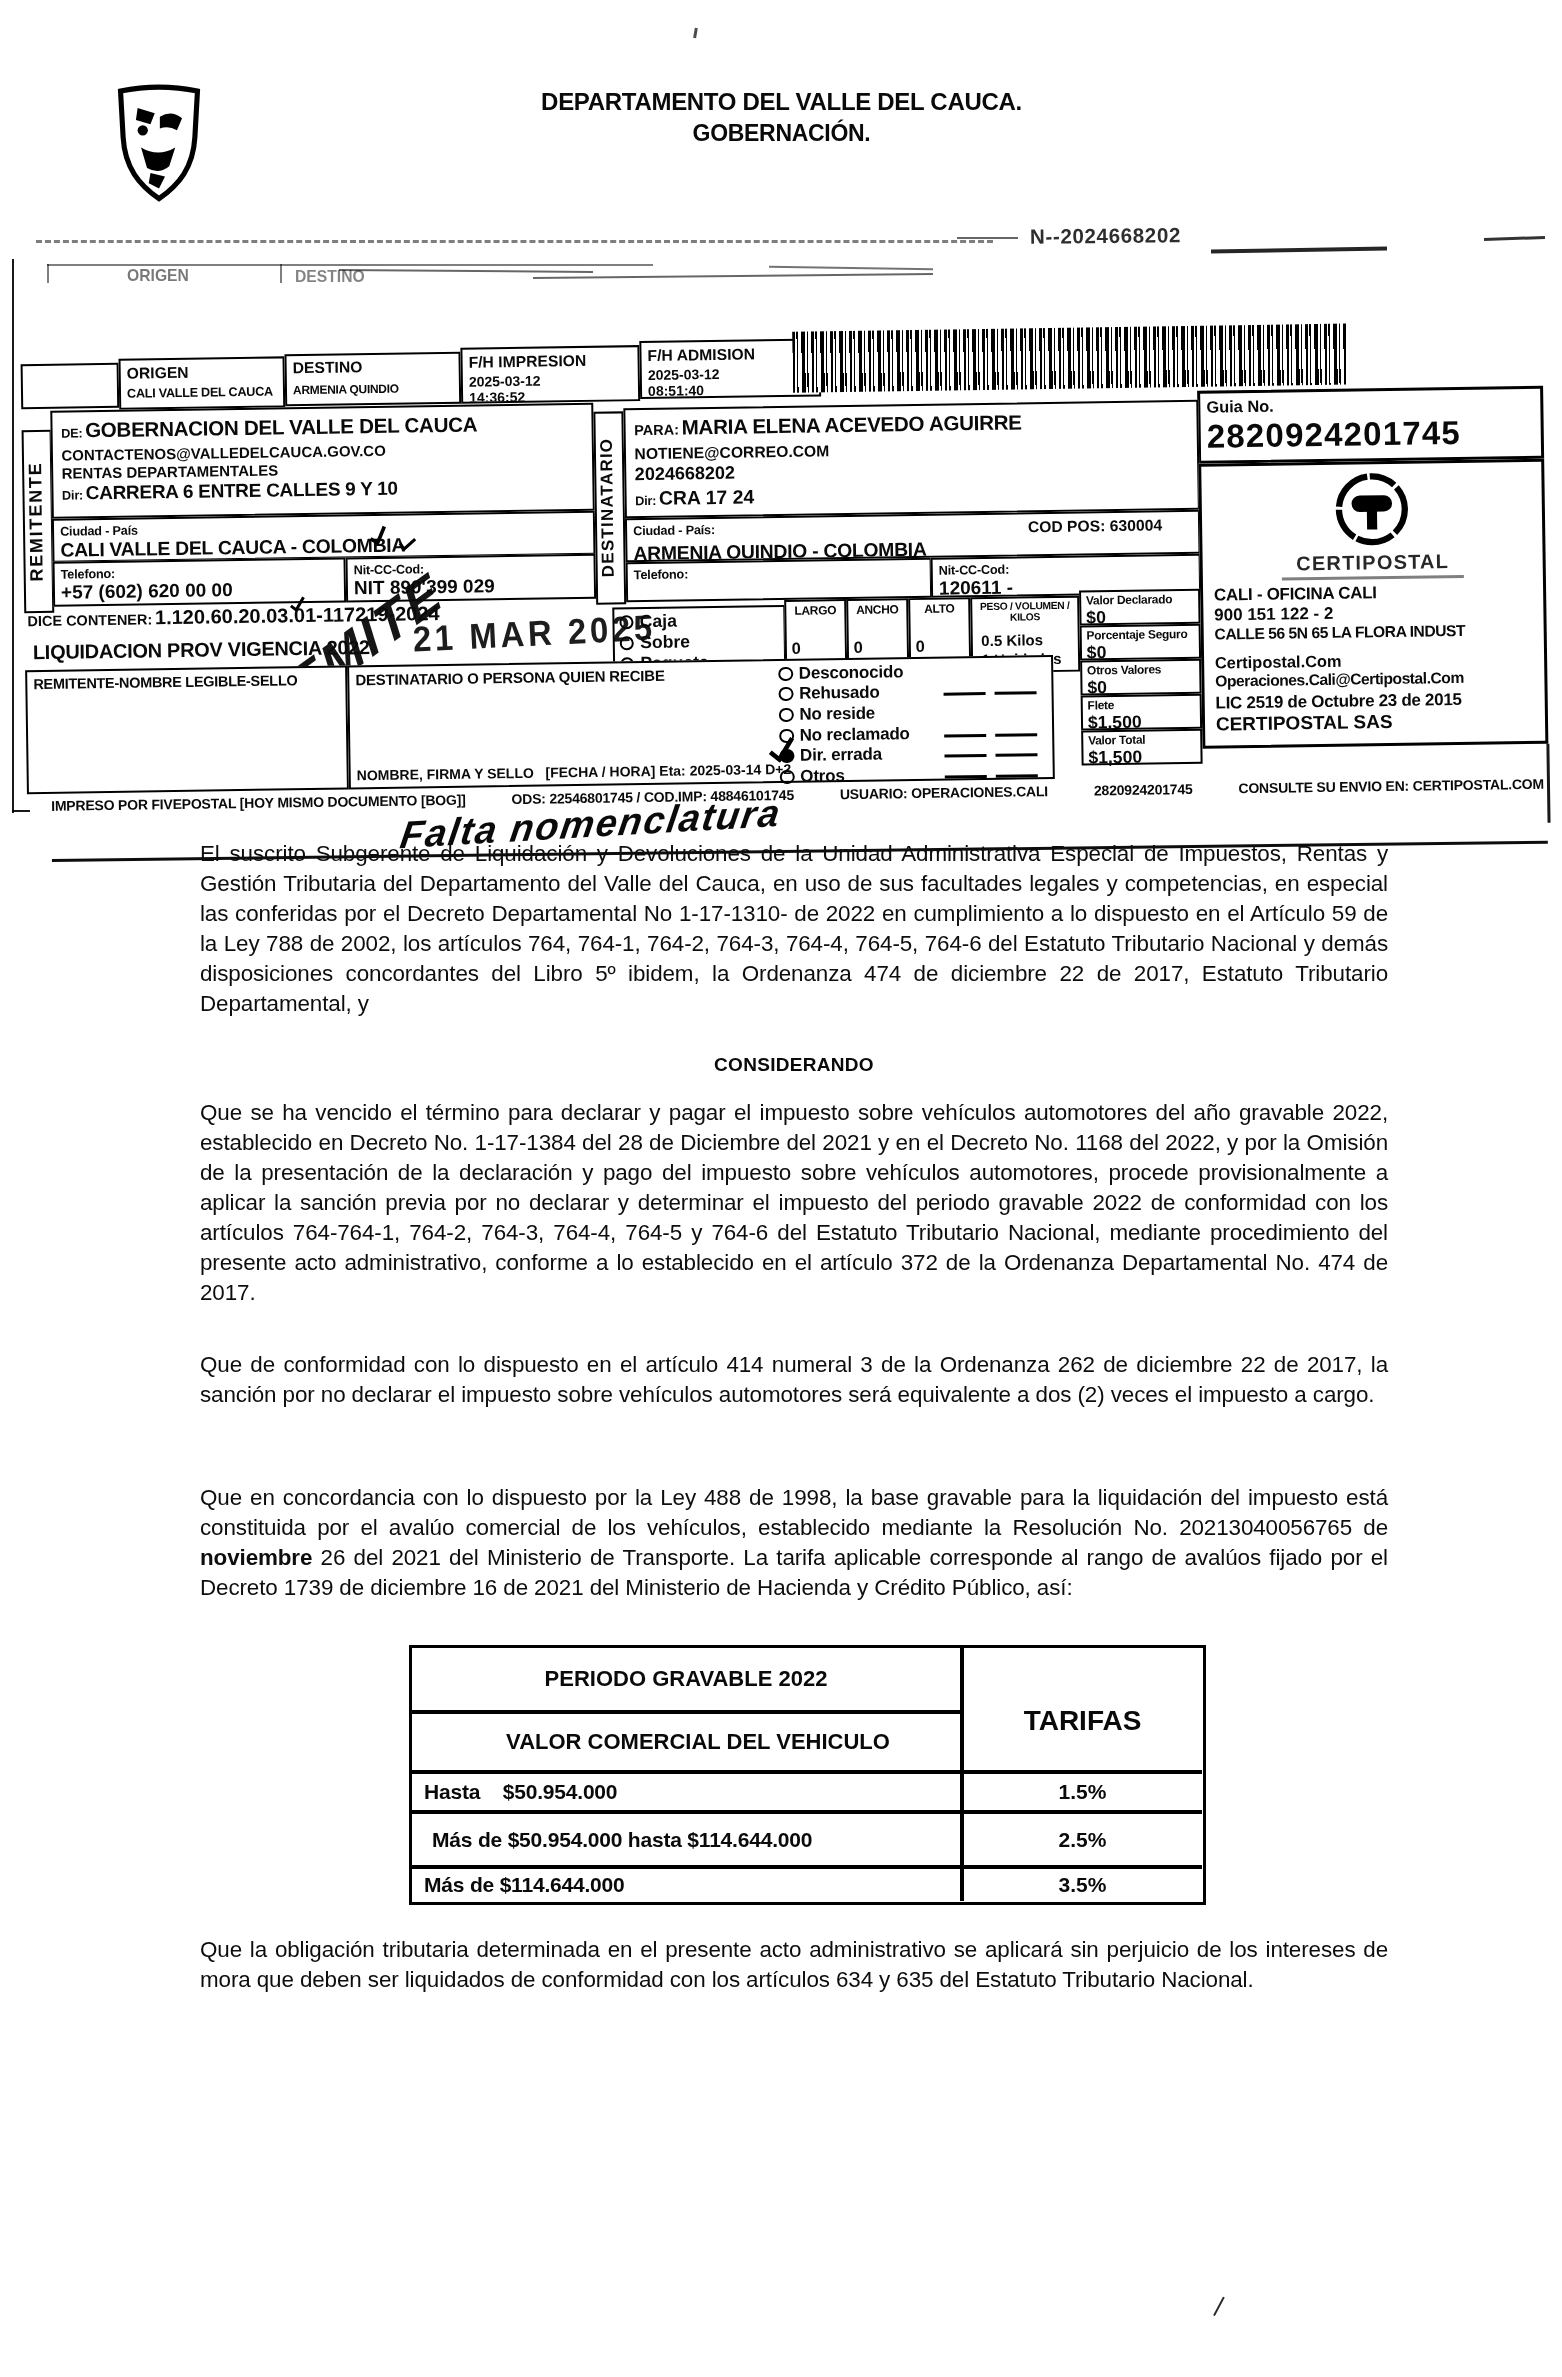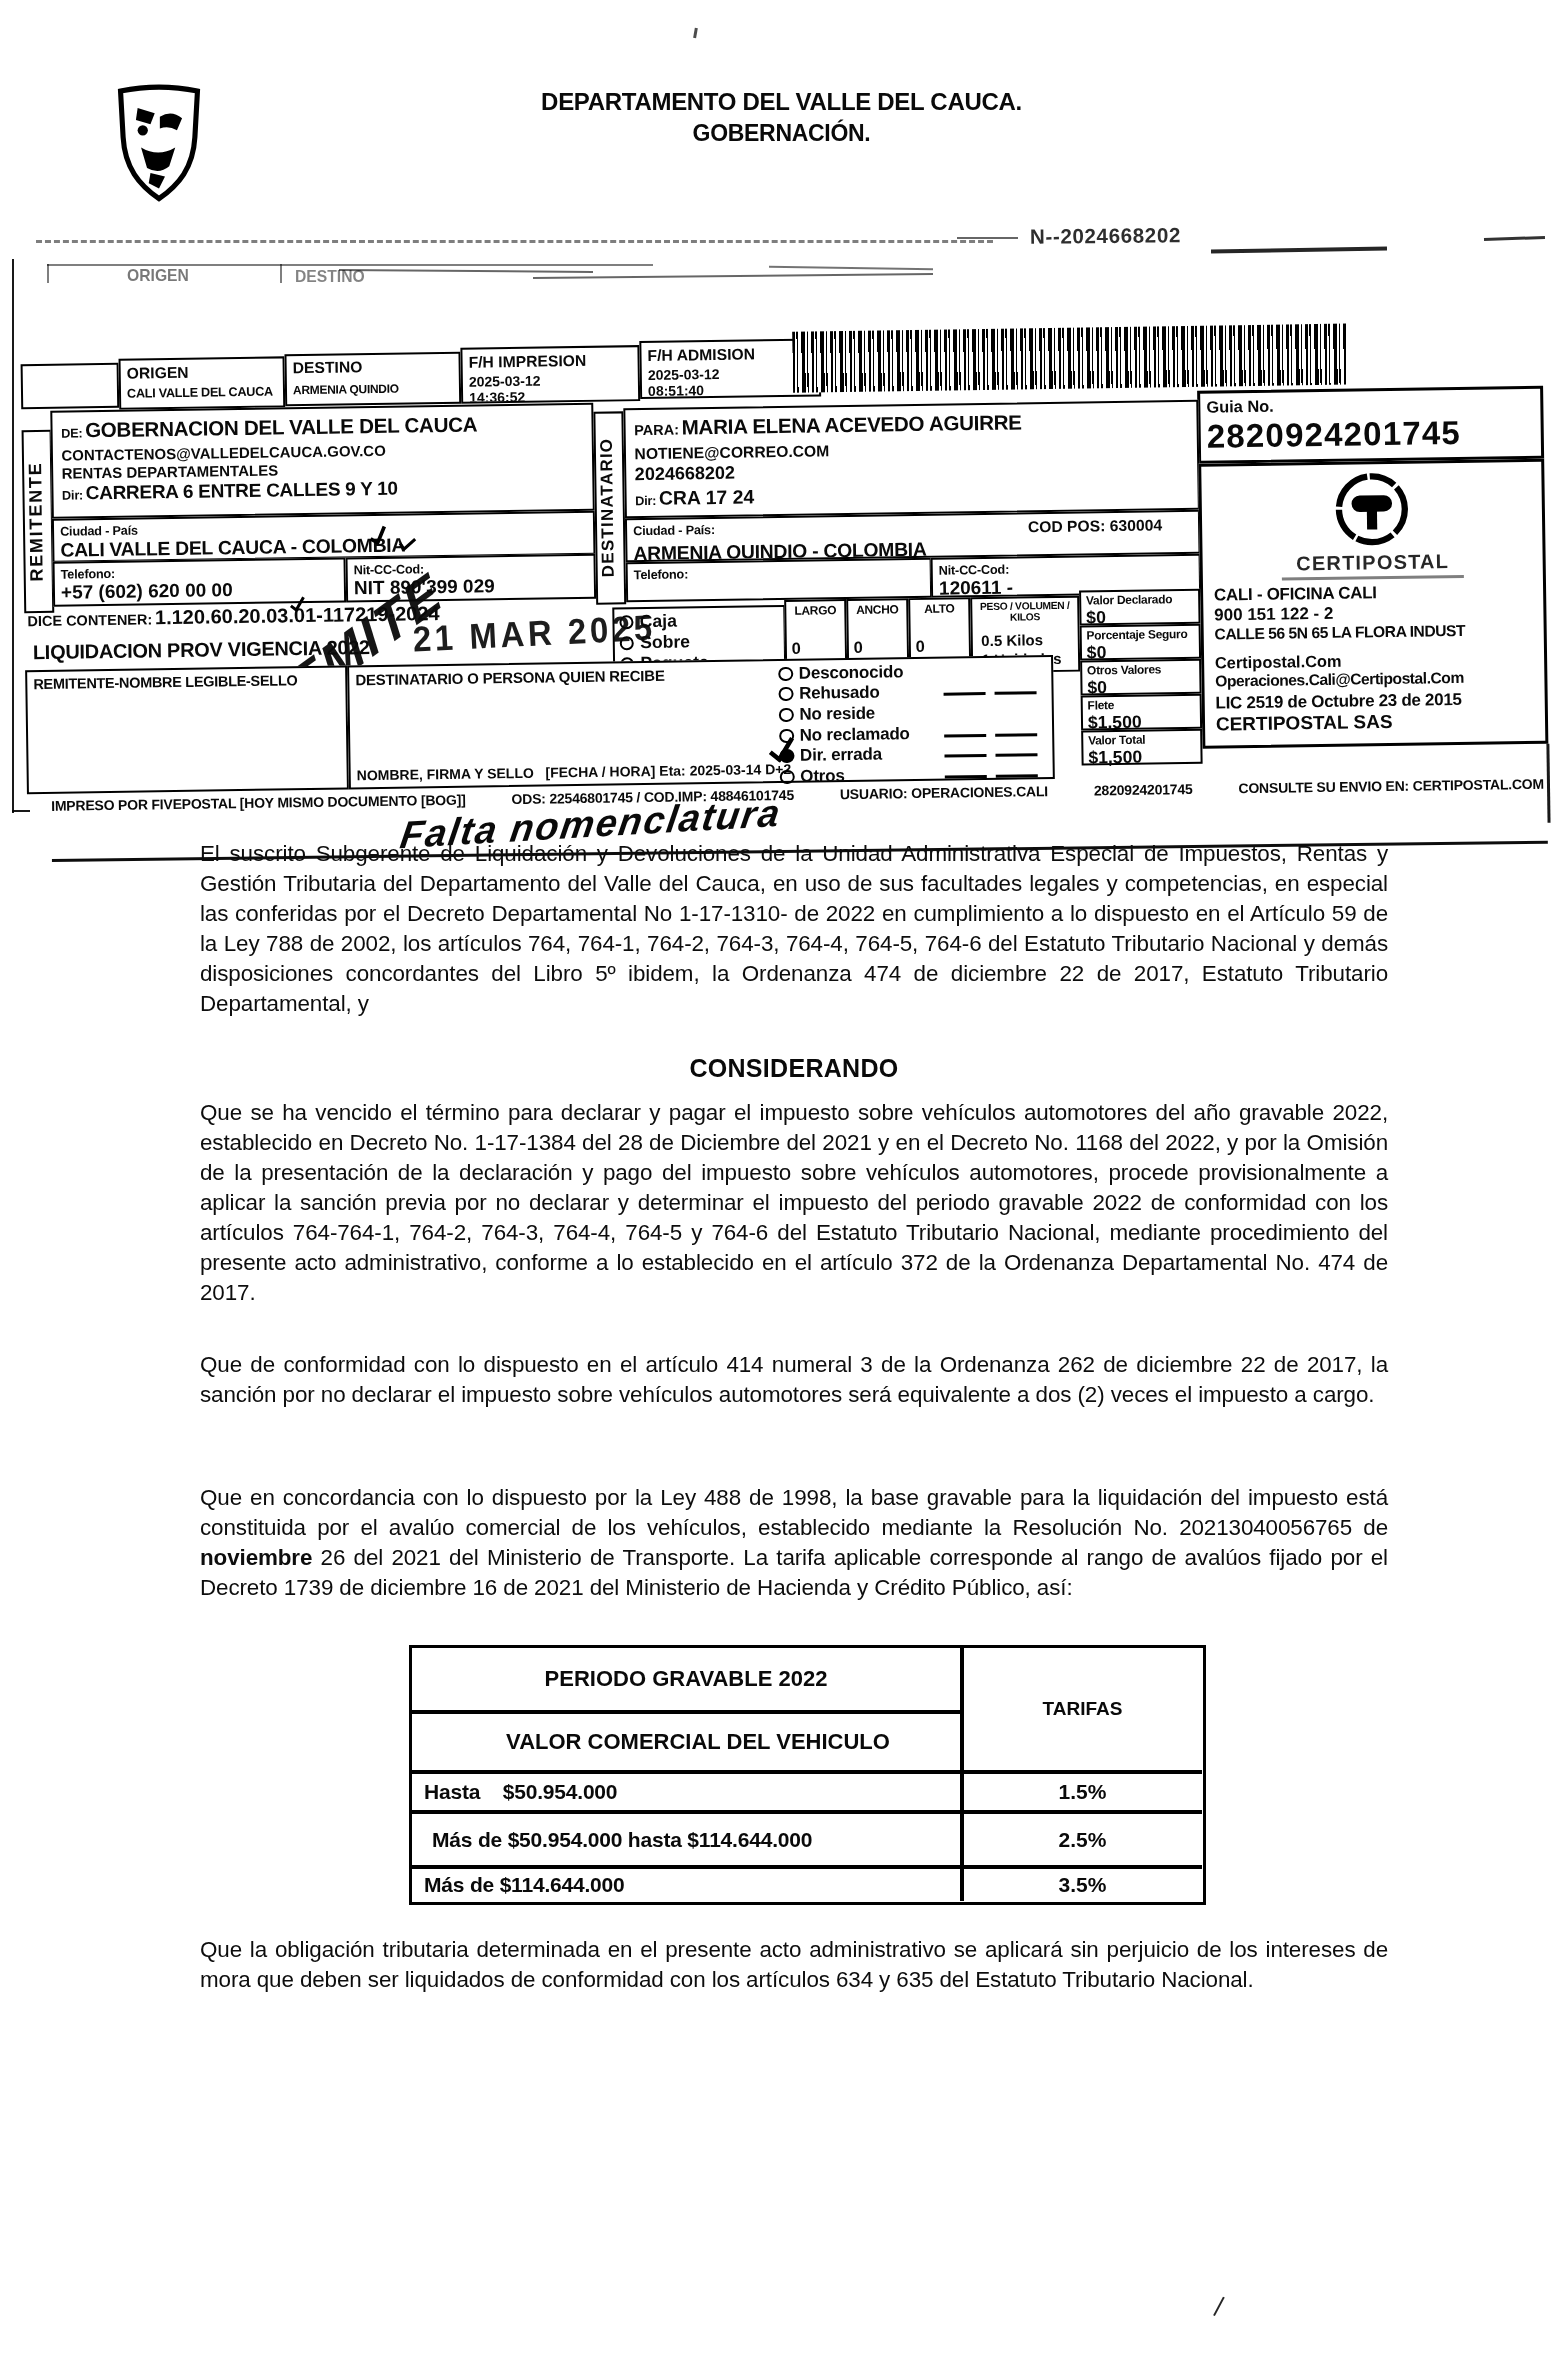--- a/index.html
+++ b/index.html
@@ -7,21 +7,21 @@
   .page{position:relative;width:1563px;height:2377px;background:#fff;font-family:"Liberation Sans",sans-serif;color:#0a0a0a;overflow:hidden}
   .a{position:absolute}
   .b{font-weight:bold}
   .cell{position:absolute;border:2.4px solid #000;padding:3.6px 6px;overflow:hidden;background:#fff}
   .sl{font-size:12.7px;font-weight:bold;letter-spacing:-0.2px}
   .line{position:absolute;background:#000}
   .vtext{writing-mode:vertical-rl;transform:rotate(180deg);text-align:center;width:100%;height:100%}
   .radio{display:inline-block;width:14.5px;height:14.5px;border:2.4px solid #000;border-radius:50%;vertical-align:middle;flex:none}
   .bar{background:repeating-linear-gradient(90deg,#000 0 2.4px,#fff 2.4px 4.2px,#000 4.2px 5.5px,#fff 5.5px 9px,#000 9px 12.7px,#fff 12.7px 14.5px,#000 14.5px 15.7px,#fff 15.7px 19px)}
   .p{position:absolute;left:200px;width:1188px;font-size:22.4px;line-height:30px;text-align:justify;letter-spacing:-0.1px;color:#0d0d0d}
-  .hd{position:absolute;left:200px;width:1188px;text-align:center;font-weight:bold;font-size:25px;letter-spacing:0.3px}
+  .hd{position:absolute;left:200px;width:1188px;text-align:center;font-weight:bold;font-size:19px;letter-spacing:0.3px}
   .dash{position:absolute;height:3px;background:#000}
   .statrow{position:absolute;display:flex;align-items:center;gap:6px;font-size:17px;font-weight:bold;letter-spacing:-0.2px}
   .valbox{position:absolute;border:2.4px solid #000;padding:1.2px 4.8px;width:121px;height:35px;background:#fff}
   .valbox .vl{font-size:12px;font-weight:bold;letter-spacing:-0.3px}
   .valbox .vv{font-size:17.6px;font-weight:bold;margin-top:0px}
   .dimcell{position:absolute;border:2.4px solid #000;height:76px;background:#fff}
   .dimcell .dl{font-size:12px;font-weight:bold;text-align:center;margin-top:2.4px;letter-spacing:-0.3px}
   .dimcell .dv{font-size:16.4px;font-weight:bold;margin:20.6px 0 0 4.8px}
   .hand{font-style:italic;font-weight:bold}
 </style>
@@ -302,21 +302,21 @@
   <div class="p" style="top:1483px"><span>Que en concordancia con lo dispuesto por la Ley 488 de 1998, la base gravable para la liquidación del impuesto está constituida por el avalúo comercial de los vehículos, establecido mediante la Resolución No. 20213040056765 de </span><span class="b">noviembre</span><span> 26 del 2021 del Ministerio de Transporte. La tarifa aplicable corresponde al rango de avalúos fijado por el Decreto 1739 de diciembre 16 de 2021 del Ministerio de Hacienda y Crédito Público, así:</span></div>
 
   <div class="a" style="left:409px;top:1645px;width:797px;height:260px;border:3.6px solid #000">
     <div class="line" style="left:548px;top:0;width:3.6px;height:253px"></div>
     <div class="line" style="left:0;top:62px;width:548px;height:3.6px"></div>
     <div class="line" style="left:0;top:122px;width:790px;height:3.6px"></div>
     <div class="line" style="left:0;top:162px;width:790px;height:3.6px"></div>
     <div class="line" style="left:0;top:217px;width:790px;height:3.6px"></div>
     <div class="a b" style="left:0;top:0;width:548px;height:62px;display:flex;align-items:center;justify-content:center;font-size:22px">PERIODO GRAVABLE 2022</div>
     <div class="a b" style="left:12px;top:65px;width:548px;height:57px;display:flex;align-items:center;justify-content:center;font-size:22px">VALOR COMERCIAL DEL VEHICULO</div>
-    <div class="a b" style="left:551px;top:0;width:239px;height:122px;display:flex;align-items:center;justify-content:center;font-size:19px">TARIFAS</div>
+    <div class="a b" style="left:551px;top:12px;width:239px;height:122px;display:flex;align-items:center;justify-content:center;font-size:28px">TARIFAS</div>
     <div class="a b" style="left:12px;top:125px;width:535px;height:37px;display:flex;align-items:center;font-size:21px;letter-spacing:-0.2px">Hasta&nbsp;&nbsp;&nbsp;&nbsp;$50.954.000</div>
     <div class="a b" style="left:551px;top:125px;width:239px;height:37px;display:flex;align-items:center;justify-content:center;font-size:21px">1.5%</div>
     <div class="a b" style="left:20px;top:166px;width:535px;height:51px;display:flex;align-items:center;font-size:21px;letter-spacing:-0.2px">Más de $50.954.000 hasta $114.644.000</div>
     <div class="a b" style="left:551px;top:166px;width:239px;height:51px;display:flex;align-items:center;justify-content:center;font-size:21px">2.5%</div>
     <div class="a b" style="left:12px;top:220px;width:535px;height:33px;display:flex;align-items:center;font-size:21px;letter-spacing:-0.2px">Más de $114.644.000</div>
     <div class="a b" style="left:551px;top:220px;width:239px;height:33px;display:flex;align-items:center;justify-content:center;font-size:21px">3.5%</div>
   </div>
 
   <div class="p" style="top:1935px">Que la obligación tributaria determinada en el presente acto administrativo se aplicará sin perjuicio de los intereses de mora que deben ser liquidados de conformidad con los artículos 634 y 635 del Estatuto Tributario Nacional.</div>
 

